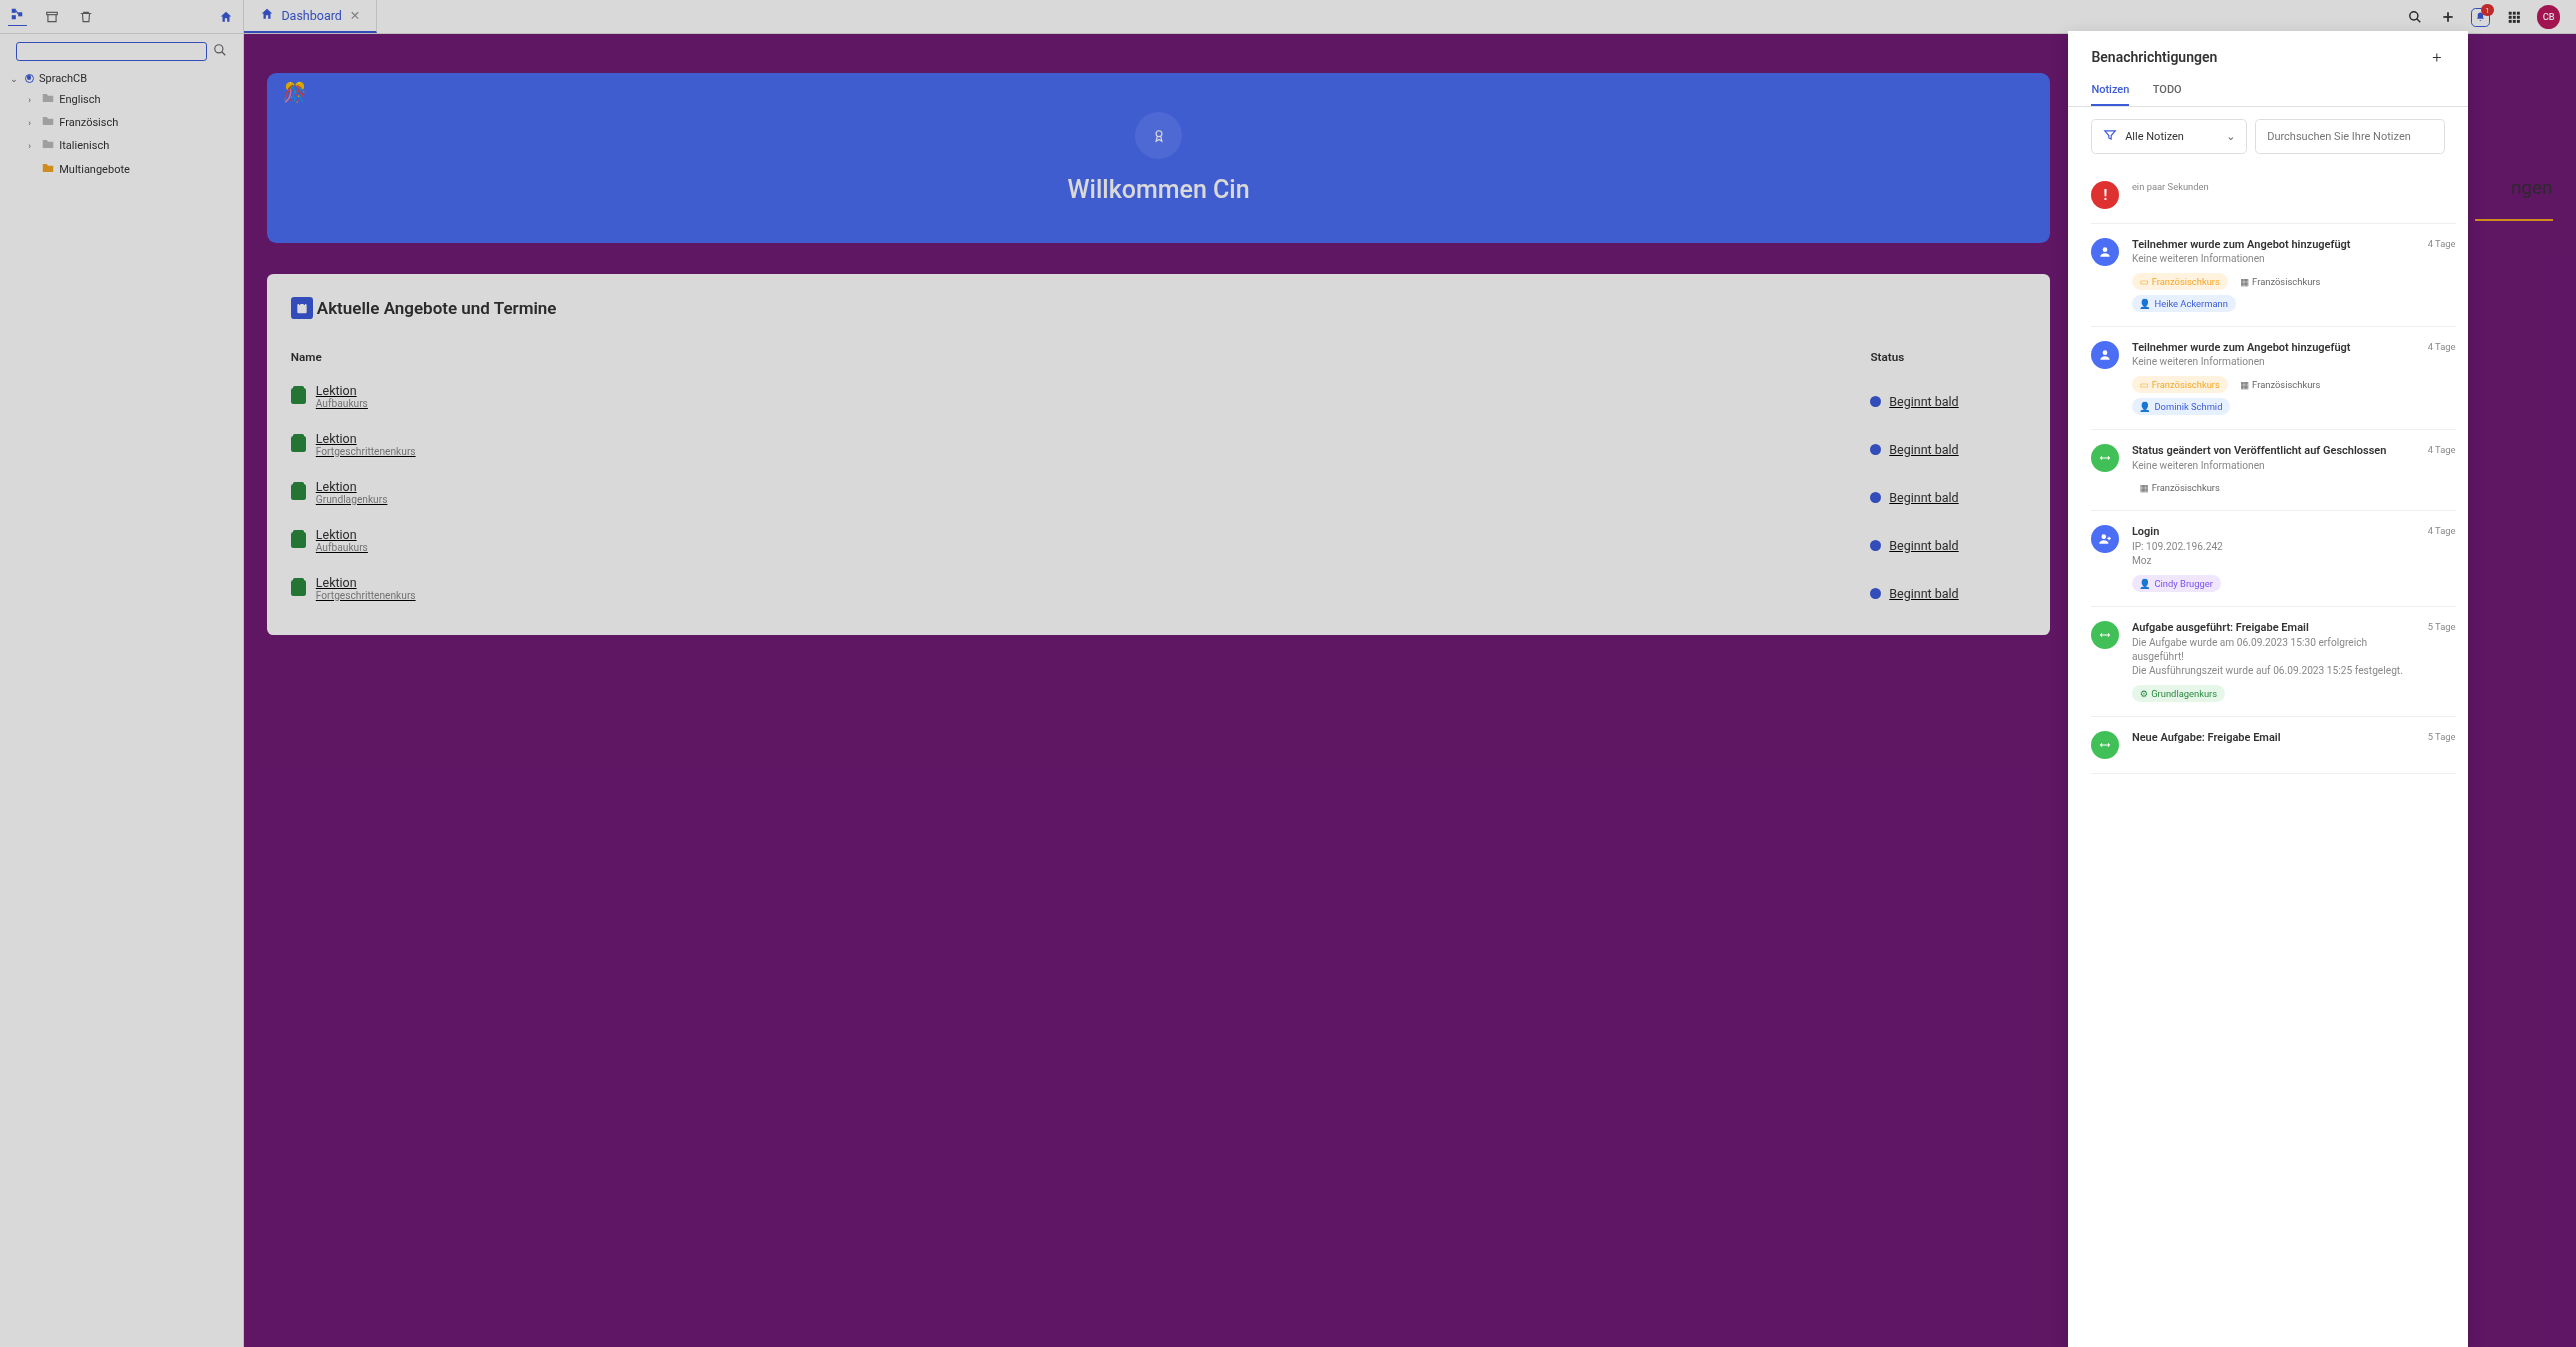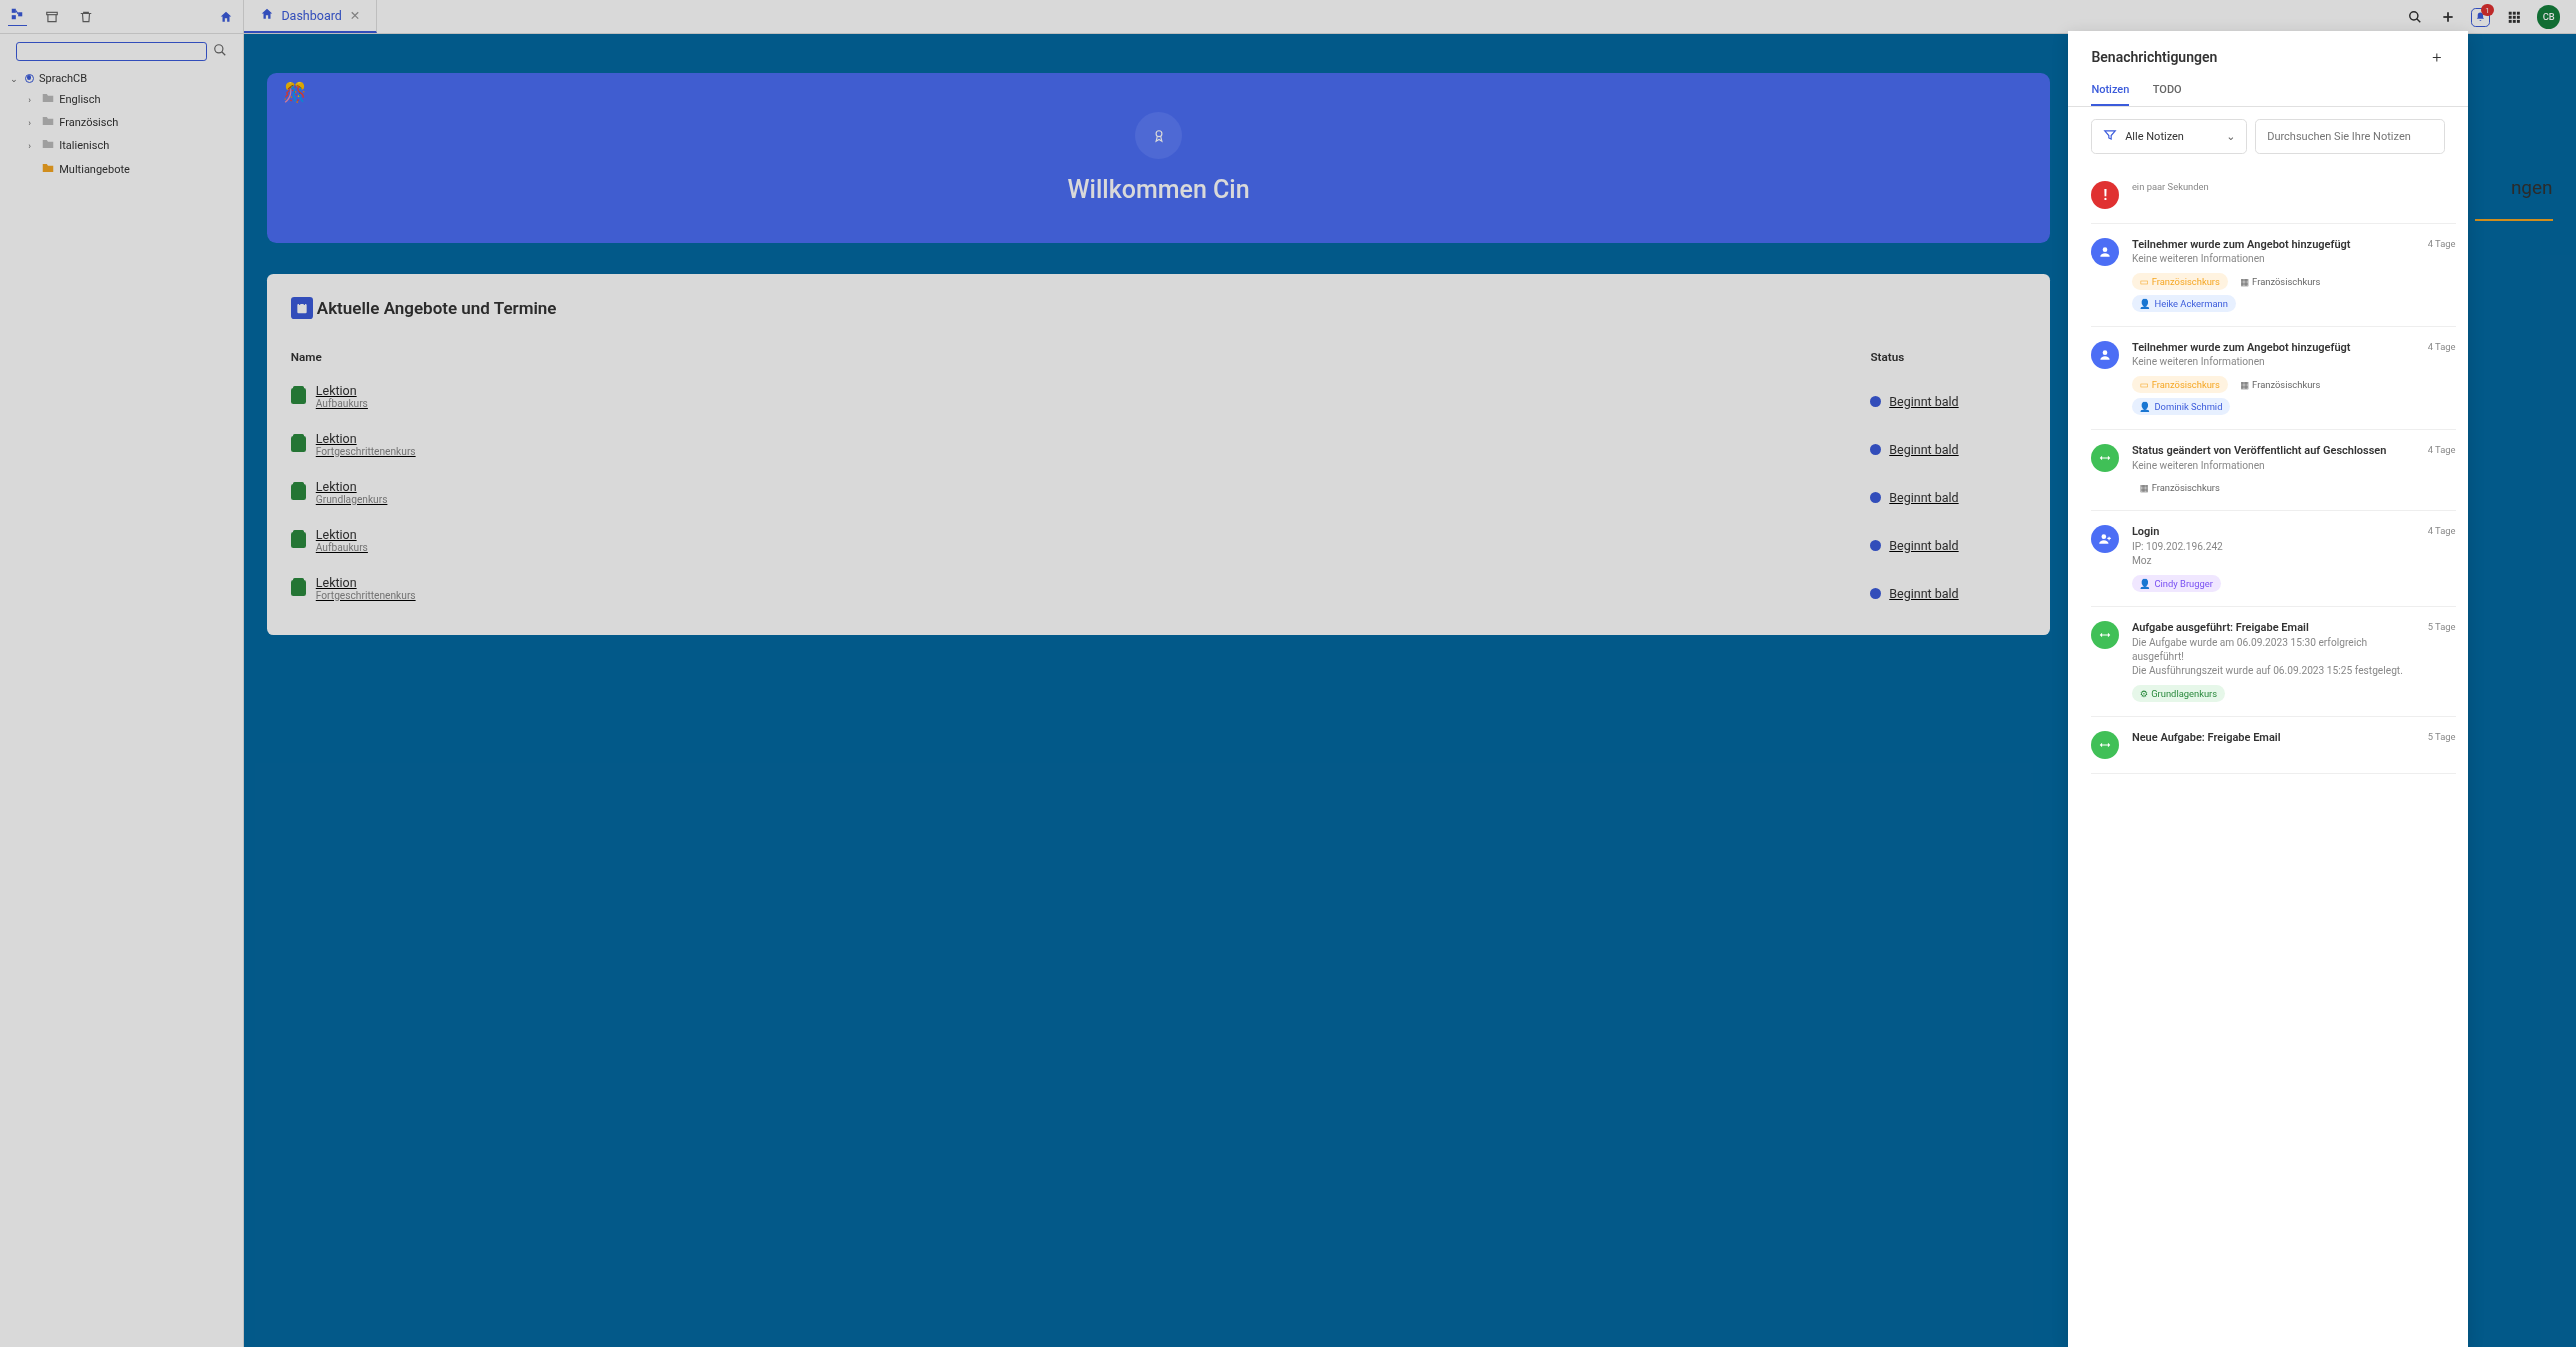--- a/index.html
+++ b/index.html
@@ -14,21 +14,21 @@
 .sidebar-search input { flex: 1; border: 0.8px solid #3b5bdb; border-radius: 3.1px; padding: 3.1px 6.3px; font-size: 10.2px; outline: none; }
 .sidebar-search .search-btn { color: #666; cursor: pointer; }
 .tree { padding: 0 7.8px; font-size: 11px; color: #333; }
 .tree-item { display: flex; align-items: center; padding: 3.1px 0; cursor: pointer; gap: 4.7px; }
 .tree-item .caret { width: 12.5px; text-align: center; color: #666; font-size: 9.4px; }
 .tree-item .radio { width: 9.4px; height: 9.4px; border: 1.6px solid #3b5bdb; border-radius: 50%; display: inline-block; position: relative; }
 .tree-item .radio.checked::after { content: ''; width: 4.7px; height: 4.7px; background: #3b5bdb; border-radius: 50%; position: absolute; top: 0.8px; left: 0.8px; }
 .tree-item .folder { color: #bbb; }
 .tree-item .folder-special { color: #f5a623; }
 .tree-children { padding-left: 15.6px; }
-.main { flex: 1; display: flex; flex-direction: column; background: #0369a1; }
+.main { flex: 1; display: flex; flex-direction: column; background: #701a75; }
 .tabs { height: 34px; background: #fff; border-bottom: 0.8px solid #e0e0e0; display: flex; }
 .tab { display: flex; align-items: center; padding: 0 15.6px; gap: 7.8px; border-right: 0.8px solid #e0e0e0; border-bottom: 2.3px solid #3b5bdb; color: #3b5bdb; cursor: pointer; }
 .tab .close { color: #999; cursor: pointer; }
 .main-content { flex: 1; padding: 39px 23.4px; overflow: auto; }
 .welcome-card { background: #4c6ef5; border-radius: 9.4px; padding: 39px 31px; color: #fff; position: relative; overflow: hidden; margin-bottom: 31px; width: 78%; }
 .welcome-card .confetti { position: absolute; top: 7.8px; left: 15.6px; font-size: 19px; }
 .welcome-card .badge-circle { width: 47px; height: 47px; background: #5c7cfa; border-radius: 50%; display: flex; align-items: center; justify-content: center; margin: 0 auto 15.6px; }
 .welcome-card h1 { text-align: center; font-size: 25px; font-weight: 500; }
 .section { background: #fff; border-radius: 6.3px; padding: 23.4px; width: 78%; }
 .section-header { display: flex; align-items: center; gap: 4px; margin-bottom: 23.4px; }
@@ -43,21 +43,21 @@
 .table-row .lesson-icon { width: 15.6px; height: 15.6px; background: #2b8a3e; border-radius: 2.3px; display: inline-block; position: relative; }
 .table-row .lesson-icon::before { content: ''; position: absolute; top: -2.3px; left: 2.3px; right: 2.3px; height: 2.3px; background: #2b8a3e; border-radius: 1.6px 1.6px 0 0; }
 .table-row .lesson-info .title { font-size: 12.5px; color: #333; }
 .table-row .lesson-info .sub { font-size: 10.2px; color: #888; }
 .table-row .col-status { width: 156px; display: flex; align-items: center; gap: 7.8px; color: #333; }
 .status-dot { width: 11px; height: 11px; background: #3b5bdb; border-radius: 50%; display: inline-block; }
 .topbar { position: absolute; top: 0; right: 0; height: 34px; display: flex; align-items: center; gap: 14px; padding: 0 15.6px; }
 .topbar .icon-btn { width: 19px; height: 19px; display: flex; align-items: center; justify-content: center; cursor: pointer; color: #333; }
 .topbar .bell { position: relative; border: 1.6px solid #3b5bdb; border-radius: 4.7px; padding: 3.1px; color: #3b5bdb; }
 .topbar .bell .badge { position: absolute; top: -4.7px; right: -4.7px; background: #e03131; color: #fff; border-radius: 50%; width: 12.5px; height: 12.5px; font-size: 7.8px; display: flex; align-items: center; justify-content: center; }
-.topbar .avatar { width: 23.4px; height: 23.4px; background: #15803d; color: #fff; border-radius: 50%; display: flex; align-items: center; justify-content: center; font-size: 9.4px; font-weight: 500; }
+.topbar .avatar { width: 23.4px; height: 23.4px; background: #be185d; color: #fff; border-radius: 50%; display: flex; align-items: center; justify-content: center; font-size: 9.4px; font-weight: 500; }
 .overlay { position: absolute; inset: 0; background: rgba(0,0,0,0.15); z-index: 10; }
 .panel { position: absolute; top: 31px; right: 108px; width: 400px; height: calc(100vh - 31px); background: #fff; z-index: 20; box-shadow: 0 3.1px 15.6px rgba(0,0,0,0.15); display: flex; flex-direction: column; }
 .panel-header { padding: 15.6px 23.4px 7.8px; display: flex; align-items: center; justify-content: space-between; }
 .panel-header h2 { font-size: 14px; font-weight: 600; color: #333; }
 .panel-header .add { font-size: 15.6px; cursor: pointer; color: #333; }
 .panel-tabs { display: flex; padding: 0 23.4px; border-bottom: 0.8px solid #e0e0e0; gap: 23.4px; }
 .panel-tab { padding: 7.8px 0; cursor: pointer; font-size: 11px; color: #666; font-weight: 500; }
 .panel-tab.active { color: #3b5bdb; border-bottom: 2.3px solid #3b5bdb; }
 .panel-filters { padding: 12.5px 23.4px; display: flex; gap: 7.8px; }
 .filter-select { flex: 0 0 156px; border: 0.8px solid #ddd; border-radius: 4.7px; padding: 7.8px 11px; display: flex; align-items: center; gap: 7.8px; cursor: pointer; font-size: 11px; color: #333; }

